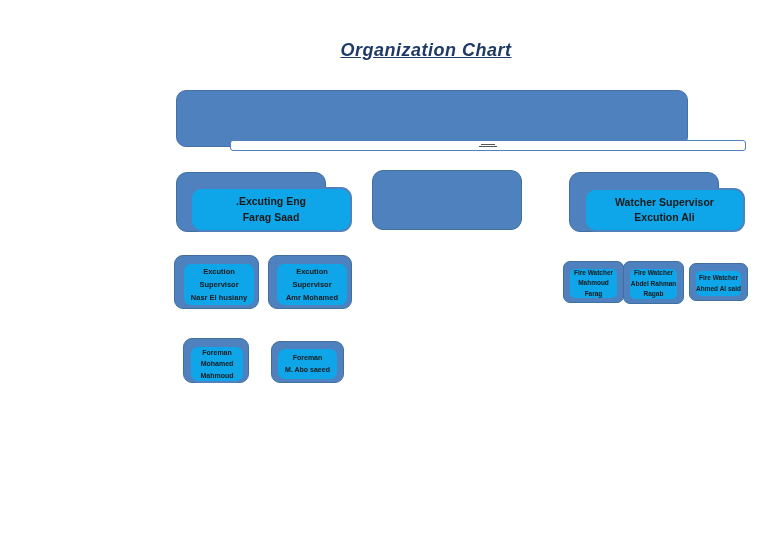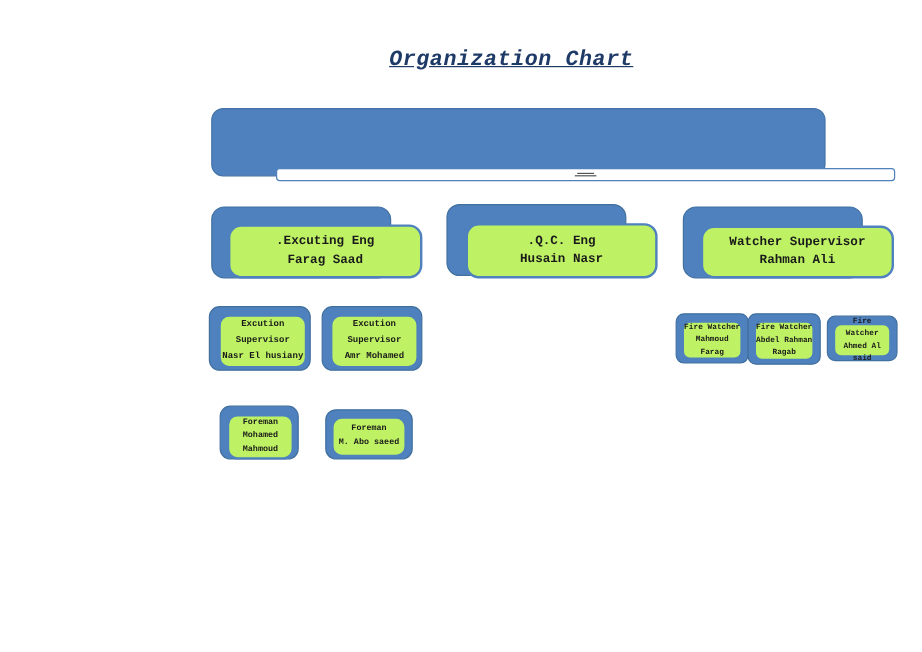--- a/index.html
+++ b/index.html
@@ -1,20 +1,20 @@
 <!DOCTYPE html>
 <html><head>
 <meta charset="utf-8">
 <style>
   html,body{margin:0;padding:0;background:#ffffff;}
   #canvas{
     position:relative;
     width:768px;height:464px;
     background:#ffffff;
-    font-family:Liberation Mono, monospace;
+    font-family:Liberation Sans, sans-serif;
     overflow:hidden;
   }
   .title{
     position:absolute;
     left:256px;top:40px;width:340px;
     text-align:center;
     font-size:18px;
     font-weight:bold;
     font-style:italic;
     text-decoration:underline;
@@ -43,21 +43,21 @@
   .micro-line.l2{width:18px;}
   .shadow{
     position:absolute;
     background:#4e81bd;
     border:1px solid #41709f;
     border-radius:9px;
     z-index:1;
   }
   .card{
     position:absolute;
-    background:#bef264;
+    background:#0ea5e9;
     border:2px solid #4e81bd;
     border-radius:9px;
     z-index:2;
     display:flex;flex-direction:column;justify-content:center;align-items:center;
     text-align:center;
     font-weight:bold;
     color:#1a1a1a;
     box-sizing:border-box;
   }
   .lv2{font-size:10.5px;line-height:1.45;border-radius:11px;}
@@ -80,29 +80,25 @@
     <div class="micro-line l2"></div>
   </div>
 
   <div class="shadow lv2-sh" style="left:176px;top:172px;width:148px;height:58px"></div>
   <div class="card lv2" style="left:190px;top:187px;width:162px;height:45px">
     <div>.Excuting Eng</div>
     <div>Farag Saad</div>
   </div>
 
   <div class="shadow lv2-sh" style="left:372px;top:170px;width:148px;height:58px"></div>
-  <div class="card lv2" style="left:388px;top:186px;width:160px;height:46px">
-    <div>.Q.C. Eng</div>
-    <div>Husain Nasr</div>
-  </div>
 
   <div class="shadow lv2-sh" style="left:569px;top:172px;width:148px;height:58px"></div>
   <div class="card lv2" style="left:584px;top:188px;width:161px;height:44px">
     <div>Watcher Supervisor</div>
-    <div>Rahman Ali</div>
+    <div>Excution Ali</div>
   </div>
 
   <div class="shadow" style="left:174px;top:255px;width:83px;height:52px"></div>
   <div class="card lv3" style="left:182px;top:262px;width:74px;height:45px">
     <div>Excution</div>
     <div>Supervisor</div>
     <div>Nasr El husiany</div>
   </div>
 
   <div class="shadow" style="left:268px;top:255px;width:82px;height:52px"></div>

